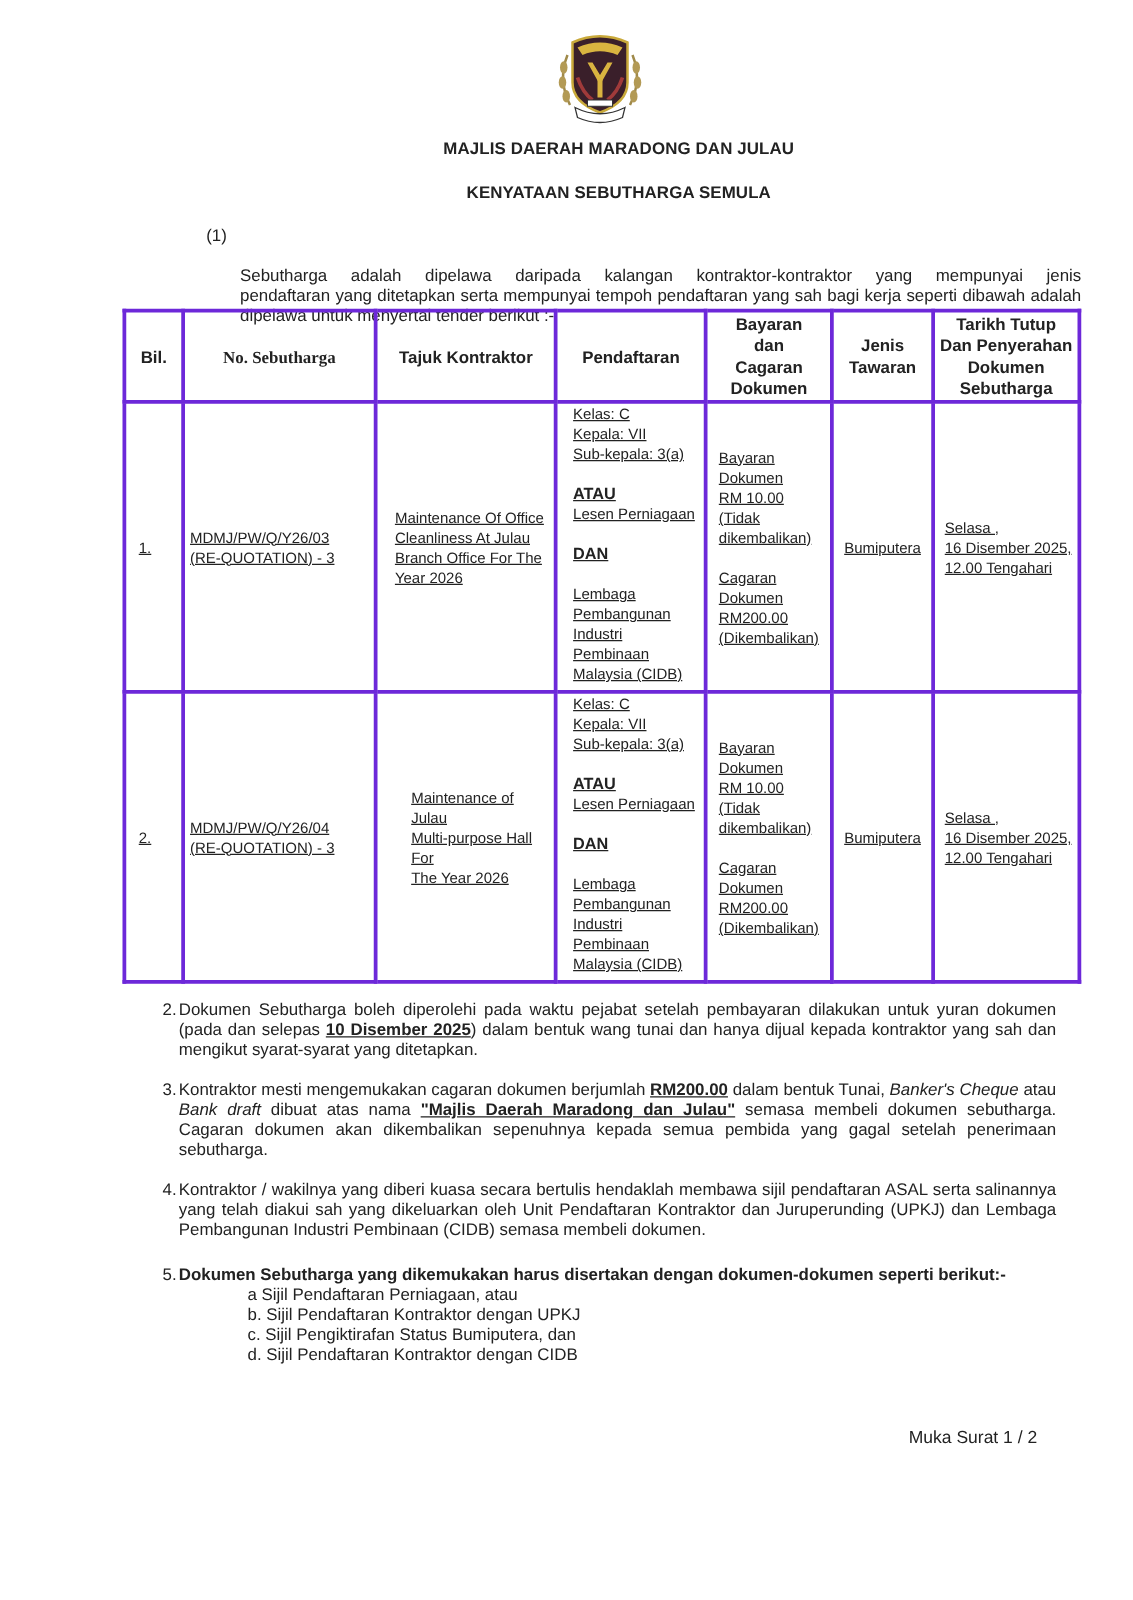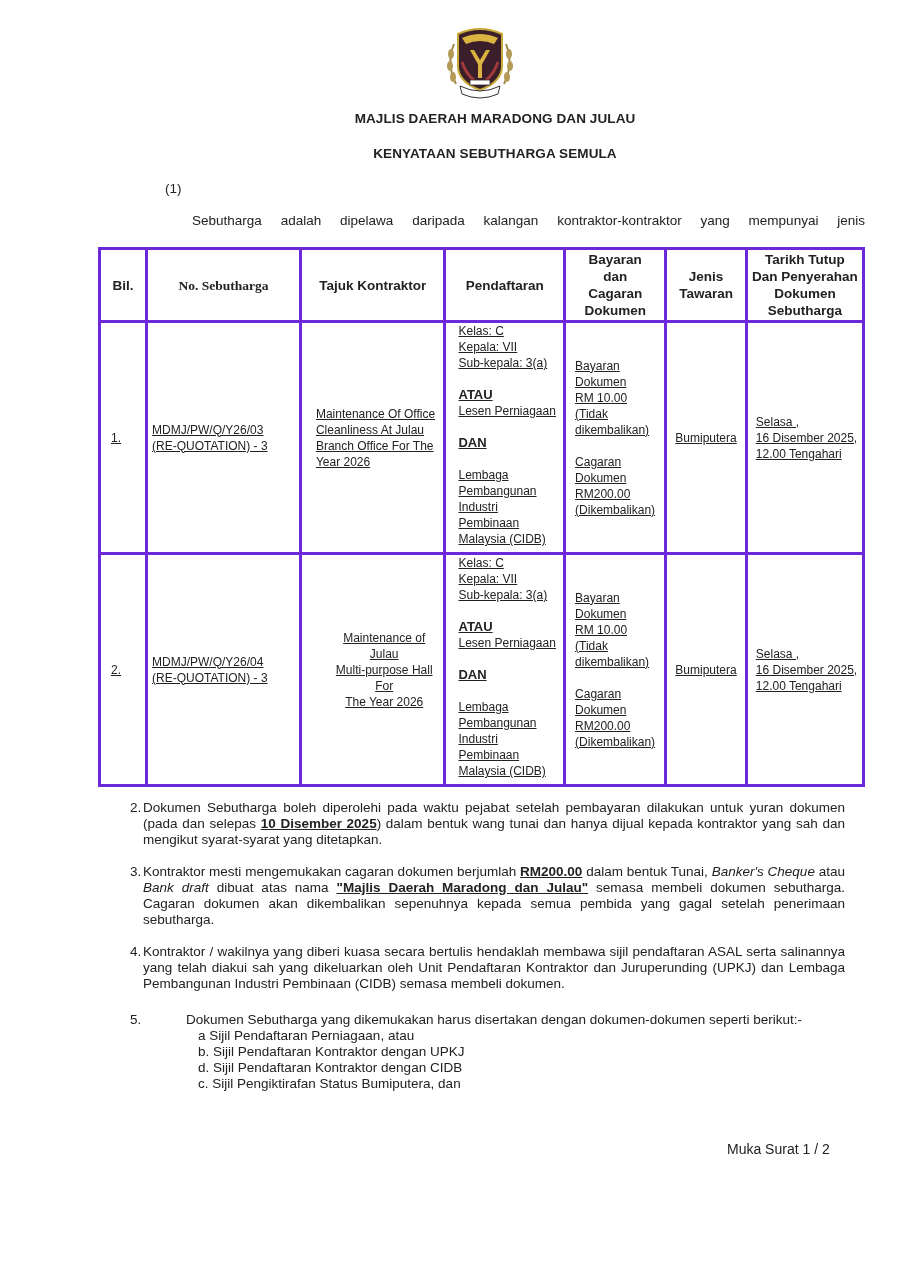--- a/index.html
+++ b/index.html
@@ -63,20 +63,21 @@
   </svg>
 </div>
 
 <div class="title t1">MAJLIS DAERAH MARADONG DAN JULAU</div>
 <div class="title t2">KENYATAAN SEBUTHARGA SEMULA</div>
 
 <div class="intro">
   <span class="num">(1)</span>
   <div class="txt">
     <div class="l1">Sebutharga adalah dipelawa daripada kalangan kontraktor-kontraktor yang mempunyai jenis</div>
+    <div>pendaftaran yang ditetapkan serta mempunyai tempoh pendaftaran yang sah bagi kerja seperti dibawah adalah dipelawa untuk menyertai tender berikut :-</div>
   </div>
 </div>
 
 <table class="tender">
   <thead>
     <tr>
       <th class="c1">Bil.</th>
       <th class="c2">No. Sebutharga</th>
       <th class="c3">Tajuk Kontraktor</th>
       <th class="c4">Pendaftaran</th>
@@ -147,21 +148,21 @@
         <div>12.00 Tengahari</div>
       </td>
     </tr>
 
     <tr class="row2">
       <td style="text-align:left;padding-left:10px;">2.</td>
       <td>
         <div>MDMJ/PW/Q/Y26/04</div>
         <div>(RE-QUOTATION) - 3</div>
       </td>
-      <td style="padding-left:27px;text-align:center;">
+      <td style="padding-left:27px;">
         <div>Maintenance of Julau</div>
         <div>Multi-purpose Hall  For</div>
         <div>The Year 2026</div>
       </td>
       <td class="reg top" style="padding-left:12px;">
         <div>Kelas: C</div>
         <div>Kepala: VII</div>
         <div>Sub-kepala: 3(a)</div>
         <div class="gap"></div>
         <div class="b">ATAU</div>
@@ -211,22 +212,22 @@
   </div>
 </div>
 
 <div class="para p4">
   <span class="num">4.</span>
   <div class="txt">Kontraktor / wakilnya yang diberi kuasa secara bertulis hendaklah membawa sijil pendaftaran ASAL serta salinannya yang telah diakui sah yang dikeluarkan oleh Unit Pendaftaran Kontraktor dan Juruperunding (UPKJ) dan Lembaga Pembangunan Industri Pembinaan (CIDB) semasa membeli dokumen.</div>
 </div>
 
 <div class="para p5">
   <span class="num">5.</span>
-  <div class="txt" style="text-align:center;">Dokumen Sebutharga yang dikemukakan harus disertakan dengan dokumen-dokumen seperti berikut:-</div>
+  <div class="txt" style="text-align:left;font-weight:bold;">Dokumen Sebutharga yang dikemukakan harus disertakan dengan dokumen-dokumen seperti berikut:-</div>
   <div class="sublist">
     <div>a Sijil Pendaftaran Perniagaan, atau</div>
     <div>b. Sijil Pendaftaran Kontraktor dengan UPKJ</div>
+    <div>c. Sijil Pengiktirafan Status Bumiputera, dan</div>
     <div>d. Sijil Pendaftaran Kontraktor dengan CIDB</div>
-    <div>c. Sijil Pengiktirafan Status Bumiputera, dan</div>
   </div>
 </div>
 
 <div class="footer">Muka Surat 1 / 2</div>
 
 </body></html>

